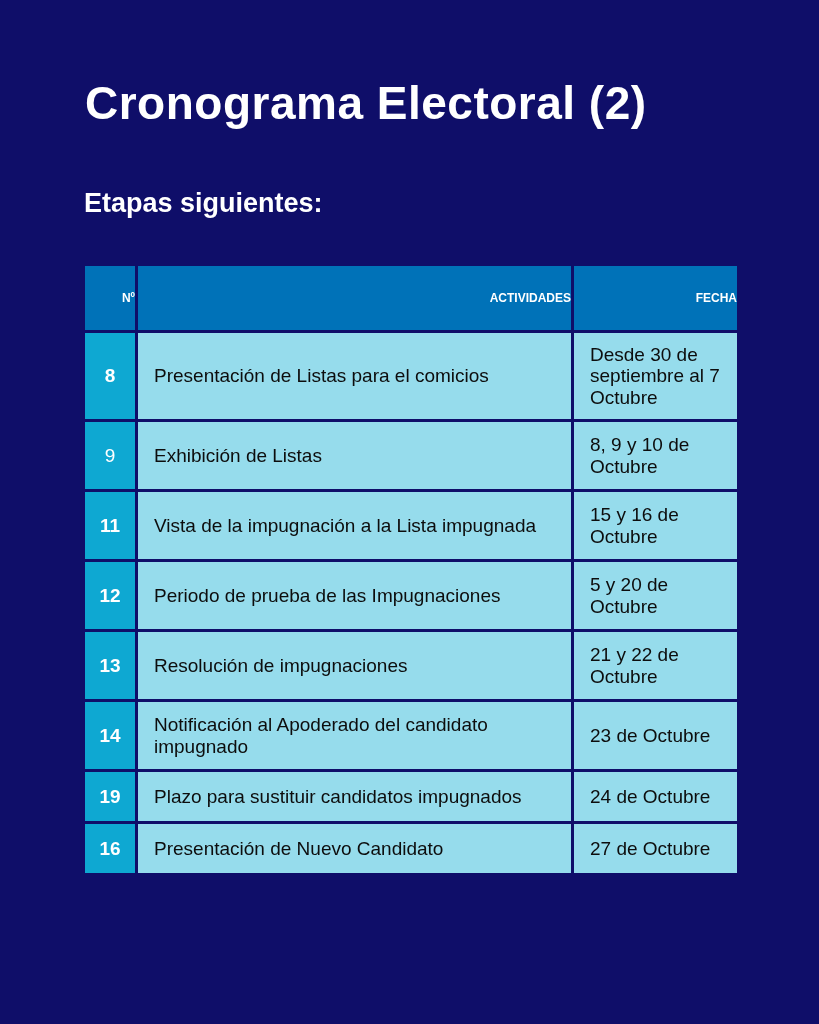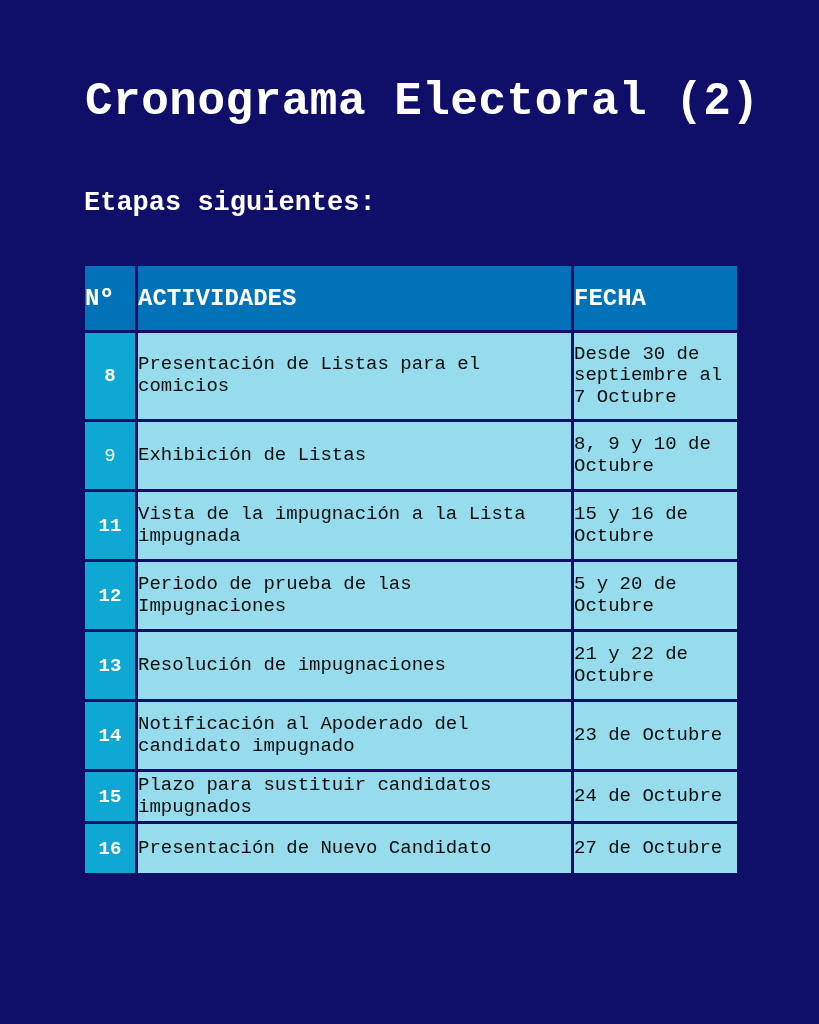--- a/index.html
+++ b/index.html
@@ -11,21 +11,21 @@
     --cell_text: #0D0D0D;
     --title_text: #FFFFFF;
   }
   * { margin: 0; padding: 0; box-sizing: border-box; }
   html, body { background: var(--background); }
   .page {
     position: relative;
     width: 819px;
     height: 1024px;
     background: var(--background);
-    font-family: Liberation Mono, monospace;
+    font-family: Liberation Sans, sans-serif;
     overflow: hidden;
   }
   .page-title {
     position: absolute;
     left: 85px;
     top: 76px;
     color: var(--title_text);
     font-size: 46px;
     font-weight: 700;
     letter-spacing: 0.5px;
@@ -55,39 +55,39 @@
   col.c-num { width: 53px; }
   col.c-act { width: 436px; }
   col.c-date { width: 166px; }
   tr.header-row { height: 67px; }
   tr.r-tall  { height: 89px; }
   tr.r-mid   { height: 70px; }
   tr.r-short { height: 52px; }
   th.head {
     background: var(--header_bg);
     color: var(--header_text);
-    font-size: 24px;
+    font-size: 12px;
     font-weight: 700;
-    text-align: left;
+    text-align: right;
   }
   td.num {
     background: var(--number_bg);
     color: var(--header_text);
     font-size: 19px;
     font-weight: 700;
     text-align: center;
   }
   td.num.num-regular { font-weight: 400; }
   td.act, td.date {
     background: var(--cell_bg);
     color: var(--cell_text);
     font-size: 19px;
     line-height: 1.14;
     text-align: left;
-    padding: 3px 6px 3px 0;
+    padding: 3px 6px 3px 16px;
   }
 </style>
 </head>
 <body>
 
 <div class="page">
 
   <h1 class="page-title">Cronograma Electoral (2)</h1>
   <h2 class="page-subtitle">Etapas siguientes:</h2>
 
@@ -127,21 +127,21 @@
       <td class="num">13</td>
       <td class="act">Resolución de impugnaciones</td>
       <td class="date">21 y 22 de Octubre</td>
     </tr>
     <tr class="r-mid">
       <td class="num">14</td>
       <td class="act">Notificación al Apoderado del candidato impugnado</td>
       <td class="date">23 de Octubre</td>
     </tr>
     <tr class="r-short">
-      <td class="num">15</td>
+      <td class="num">19</td>
       <td class="act">Plazo para sustituir candidatos impugnados</td>
       <td class="date">24 de Octubre</td>
     </tr>
     <tr class="r-short">
       <td class="num">16</td>
       <td class="act">Presentación de Nuevo Candidato</td>
       <td class="date">27 de Octubre</td>
     </tr>
   </tbody>
     </table>

